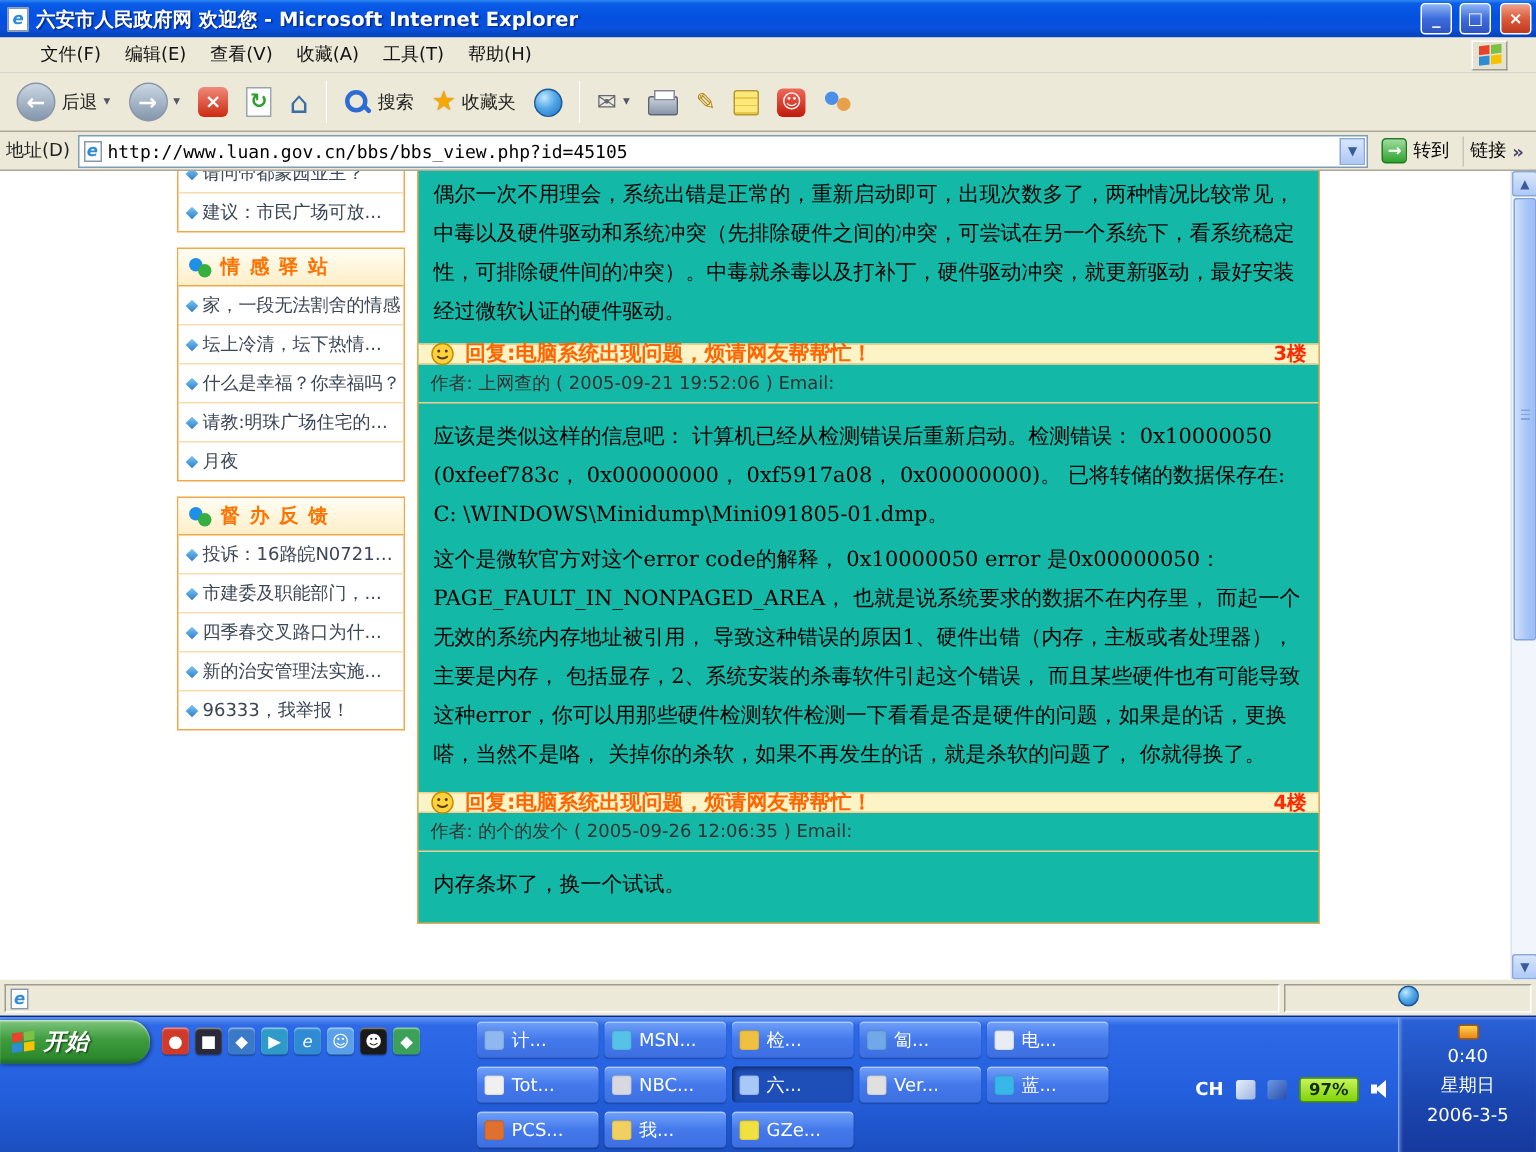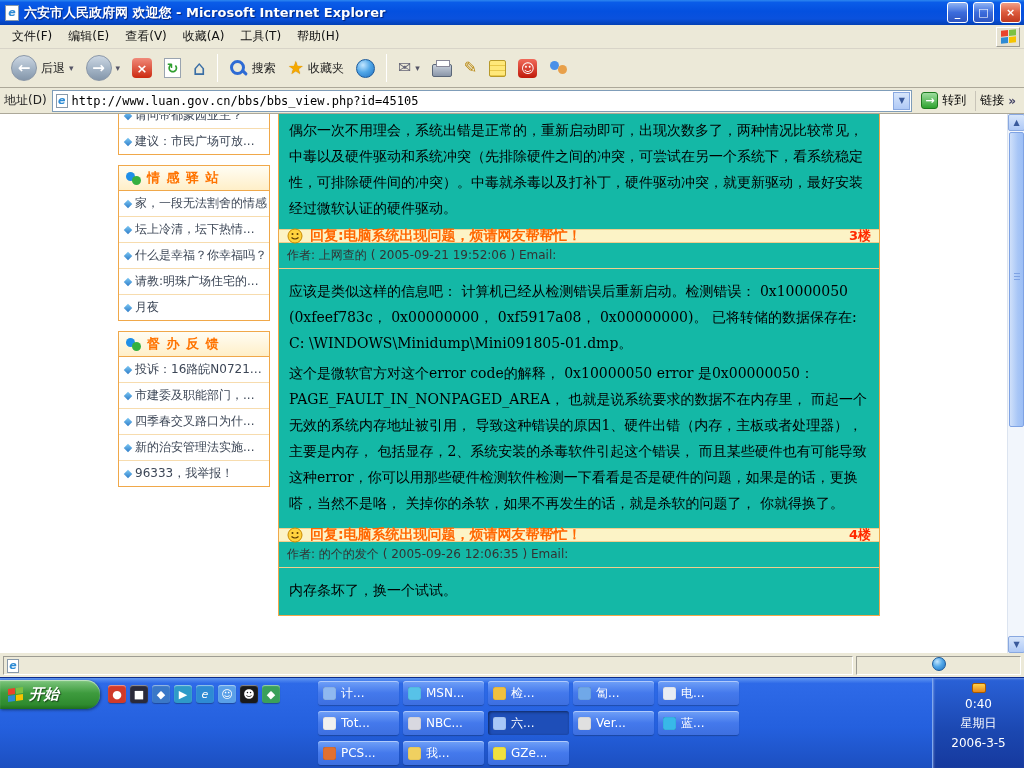--- a/index.html
+++ b/index.html
@@ -10,21 +10,21 @@
   
   .titlebar { height:25px; background:linear-gradient(180deg,#2D87F0 0%,#0A5CE8 10%,#0450DF 45%,#0A51DD 75%,#0340B4 100%); display:flex; align-items:center; padding:0 3px 0 5px; gap:5px; flex:0 0 auto; }
   .titlebar .title { color:#fff; font-weight:bold; font-size:13px; text-shadow:1px 1px 1px #00237A; flex:1; white-space:nowrap; overflow:hidden; }
   .page-ico { position:relative; width:14px; height:16px; background:#fff; border:1px solid #8899AA; display:flex; align-items:center; justify-content:center; flex:0 0 auto; }
   .page-ico i { font-style:italic; font-weight:bold; color:#2E8BD4; font-size:11px; line-height:1; }
   .win-btn { width:21px; height:21px; border-radius:3px; border:1px solid #fff; color:#fff; font-size:11px; font-weight:bold; display:flex; align-items:center; justify-content:center; flex:0 0 auto; }
   .btn-min,.btn-max { background:linear-gradient(180deg,#8FB4F4 0%,#3C6CDC 50%,#2E55C0 100%); }
   .btn-close { background:linear-gradient(180deg,#F0A088 0%,#DC5A3C 50%,#C03A20 100%); margin-left:1px; }
 
   
-  .menubar { height:24px; background:#ECE9D8; display:flex; align-items:center; padding:0 4px; border-bottom:1px solid #D8D4C8; flex:0 0 auto; }
+  .menubar { height:24px; background:#ECE9D8; display:flex; align-items:center; padding:0 19px; border-bottom:1px solid #D8D4C8; flex:0 0 auto; }
   .menu-item { padding:3px 8px; color:#111; cursor:default; }
   .menu-spacer { flex:1; }
   .win-logo-box { width:24px; height:20px; background:#E6E2D2; border:1px solid; border-color:#fff #9D9C93 #9D9C93 #fff; display:flex; align-items:center; justify-content:center; }
   .flag { display:grid; grid-template-columns:7px 7px; grid-template-rows:6px 6px; gap:1px; transform:skewY(-6deg); }
   .flag i { display:block; }
   .flag .r{background:#E8432C;} .flag .g{background:#7BC143;} .flag .b{background:#2E8BD4;} .flag .y{background:#F5C400;}
 
   
   .toolbar { height:39px; background:#ECE9D8; border-bottom:1px solid #ACA899; display:flex; align-items:center; padding:0 6px; gap:2px; flex:0 0 auto; }
   .tool-btn { display:flex; align-items:center; gap:4px; padding:2px 5px; border-radius:3px; height:32px; cursor:default; }
@@ -445,20 +445,27 @@
   </div>
         <div class="task-btn">
     <span class="tb-icon" style="background: rgb(240, 208, 96);"></span>
     <span class="tb-label">我...</span>
   </div>
         <div class="task-btn">
     <span class="tb-icon" style="background: rgb(240, 224, 64);"></span>
     <span class="tb-label">GZe...</span>
   </div>
       </div>
+    <div class="tray">
+      <span class="ime">CH</span>
+      <span class="tray-ico t1"></span>
+      <span class="tray-ico t2"></span>
+      <span class="battery">97%</span>
+      <span class="speaker"></span>
+    </div>
     <div class="clock">
       <span class="power-ico"></span>
       <span>0:40</span>
       <span>星期日</span>
       <span>2006-3-5</span>
     </div>
   </div>
 
 </div>
 

